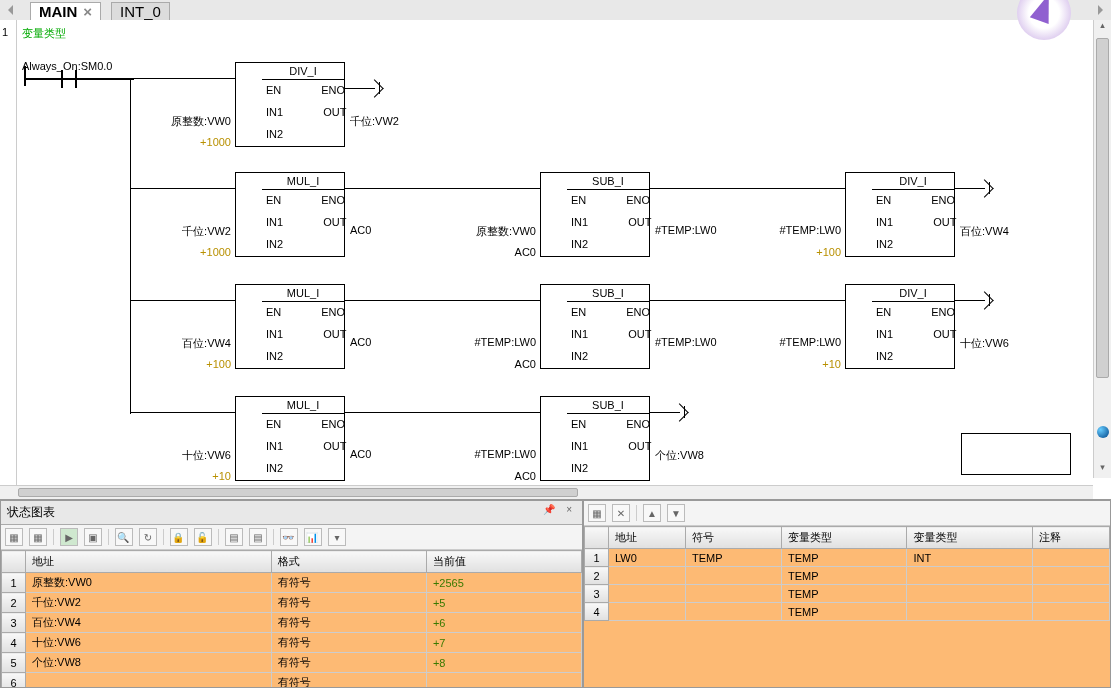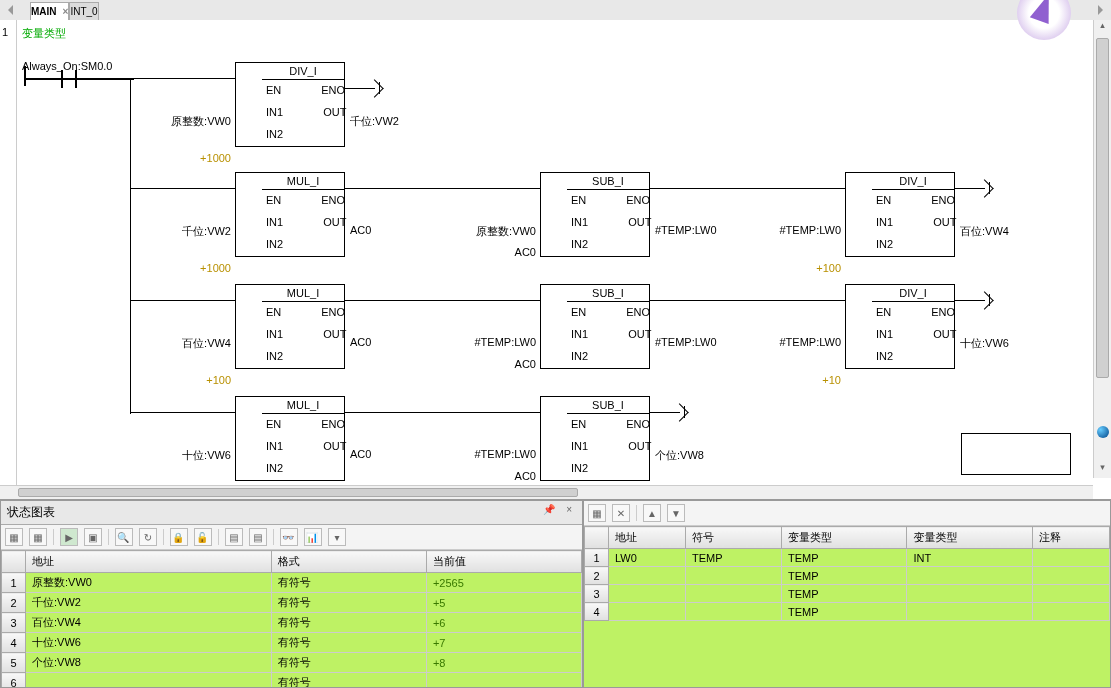--- a/index.html
+++ b/index.html
@@ -2,21 +2,21 @@
 <html><head>
 <meta charset="utf-8">
 <style>
   * { box-sizing: border-box; margin: 0; padding: 0; }
   body { font-family: "Microsoft YaHei", Arial, sans-serif; font-size: 11px; background: #f0f0f0; width: 1111px; height: 688px; overflow: hidden; position: relative; }
   
   
   .tabbar { height: 20px; background: #e8e8e8; display: flex; align-items: flex-end; padding-left: 30px; position: relative; }
   .tabbar::before { content: ""; position: absolute; left: 8px; top: 5px; width: 0; height: 0; border-top: 5px solid transparent; border-bottom: 5px solid transparent; border-right: 5px solid #999; }
   .tabbar::after { content: ""; position: absolute; right: 8px; top: 5px; width: 0; height: 0; border-top: 5px solid transparent; border-bottom: 5px solid transparent; border-left: 5px solid #999; }
-  .tab { padding: 2px 0; background: #dcdcdc; border: 1px solid #aaa; border-bottom: none; margin-right: 0; font-size: 10px; height: 18px; line-height: 14px; }
+  .tab { padding: 2px 8px; background: #dcdcdc; border: 1px solid #aaa; border-bottom: none; margin-right: 10px; font-size: 15px; height: 18px; line-height: 14px; }
   .tab.active { background: #fff; font-weight: bold; }
   .tab .x { margin-left: 6px; color: #888; }
   .compass { position: absolute; right: 40px; top: -14px; width: 54px; height: 54px; border-radius: 50%; background: radial-gradient(circle, #fff 40%, #e0d0f0 70%); z-index: 5; }
   .compass::after { content: ""; position: absolute; left: 50%; top: 50%; width: 0; height: 0; border-left: 10px solid transparent; border-right: 10px solid transparent; border-bottom: 28px solid #9060d0; transform: translate(-50%, -70%) rotate(20deg); }
   
   
   .editor { background: #fff; height: 480px; position: relative; overflow: hidden; border-bottom: 1px solid #999; }
   .rownum { position: absolute; left: 2px; top: 6px; font-size: 11px; color: #000; }
   .gutter { position: absolute; left: 16px; top: 0; bottom: 0; width: 1px; background: #ccc; }
   .comment { position: absolute; left: 22px; top: 6px; color: #0a0; font-size: 11px; }
@@ -29,41 +29,41 @@
   .contact::after { right: 6px; }
   
   
   .fb { position: absolute; border: 1px solid #000; background: #fff; width: 110px; font-size: 11px; padding-left: 26px; }
   .fb .title { text-align: center; padding: 2px; border-bottom: 1px solid #000; }
   .fb .row { display: flex; justify-content: space-between; padding: 4px 4px; height: 22px; gap: 40px; }
   .fb .pin-l { text-align: left; }
   .fb .pin-r { text-align: right; }
   .label-l { position: absolute; font-size: 11px; text-align: right; }
   .label-r { position: absolute; font-size: 11px; text-align: left; }
-  .val-yellow { color: #b89000; margin-top: 16px; }
+  .val-yellow { color: #b89000; }
   
   
   .wire-h { position: absolute; height: 1px; background: #000; }
   .wire-v { position: absolute; width: 1px; background: #000; }
   .eno-arrow { position: absolute; width: 0; height: 0; }
   .eno-arrow::before { content: ""; position: absolute; left: -12px; top: -6px; width: 12px; height: 12px; border-right: 1px solid #000; transform: rotate(45deg); border-top: 1px solid #000; }
   .eno-arrow::after { content: ""; position: absolute; left: -1px; top: -6px; height: 12px; width: 1px; background: #000; }
   
   .scroll-v { position: absolute; right: 0; top: 20px; bottom: 210px; width: 18px; background: #f0f0f0; border-left: 1px solid #ccc; }
   .scroll-v .up, .scroll-v .down { height: 16px; text-align: center; font-size: 9px; color: #666; }
   .scroll-v .thumb { position: absolute; left: 2px; right: 2px; top: 18px; height: 340px; background: #d0d0d0; border: 1px solid #aaa; border-radius: 2px; }
   .scroll-v .blueball { position: absolute; left: 3px; bottom: 40px; width: 12px; height: 12px; border-radius: 50%; background: radial-gradient(circle at 30% 30%, #6cf, #048); }
   .scroll-h { position: absolute; left: 0; right: 18px; bottom: 0; height: 14px; background: #f0f0f0; border-top: 1px solid #ccc; }
   .scroll-h .thumb { position: absolute; top: 2px; bottom: 2px; left: 18px; width: 560px; background: #d0d0d0; border: 1px solid #aaa; border-radius: 2px; }
   
   .emptybox { position: absolute; right: 40px; bottom: 24px; width: 110px; height: 42px; border: 1px solid #000; background: #fff; }
   
   
   .bottom { position: absolute; left: 0; right: 0; bottom: 0; height: 188px; display: flex; }
-  .panel { flex: 1; border: 1px solid #999; background: #bef264; display: flex; flex-direction: column; min-width: 0; }
+  .panel { flex: 1; border: 1px solid #999; background: #fdba74; display: flex; flex-direction: column; min-width: 0; }
   .panel.left { flex: 0 0 583px; }
   .panel-head { background: #e8e8e8; padding: 3px 6px; font-size: 12px; display: flex; justify-content: space-between; border-bottom: 1px solid #aaa; }
   .panel-head .ctrls { font-size: 10px; color: #666; letter-spacing: 4px; }
   .toolbar { background: #f4f4f4; padding: 3px 4px; border-bottom: 1px solid #ccc; display: flex; gap: 6px; align-items: center; }
   .toolbar .btn { width: 18px; height: 18px; border: 1px solid #bbb; background: #f8f8f8; display: inline-flex; align-items: center; justify-content: center; font-size: 10px; color: #666; }
   .toolbar .sep { width: 1px; height: 16px; background: #ccc; }
   
   .grid { flex: 1; overflow: auto; }
   .grid table { border-collapse: collapse; width: 100%; font-size: 11px; }
   .grid th { background: linear-gradient(#f8f8f8, #e0e0e0); border: 1px solid #aaa; padding: 3px 6px; text-align: left; font-weight: normal; }

